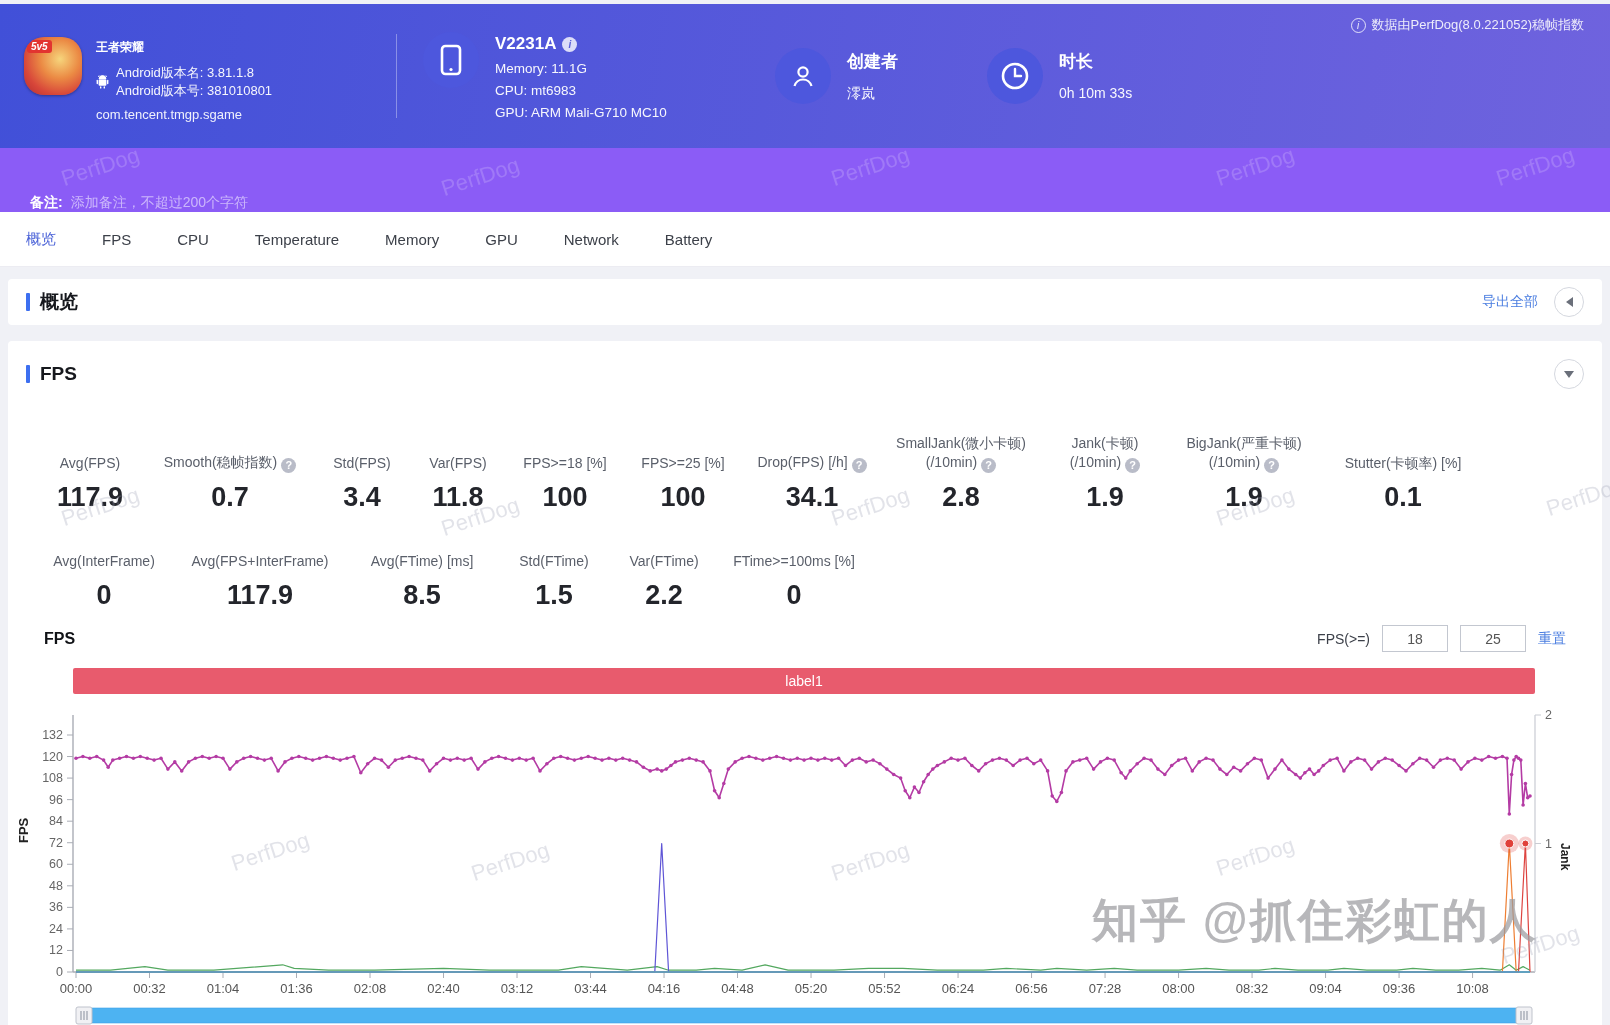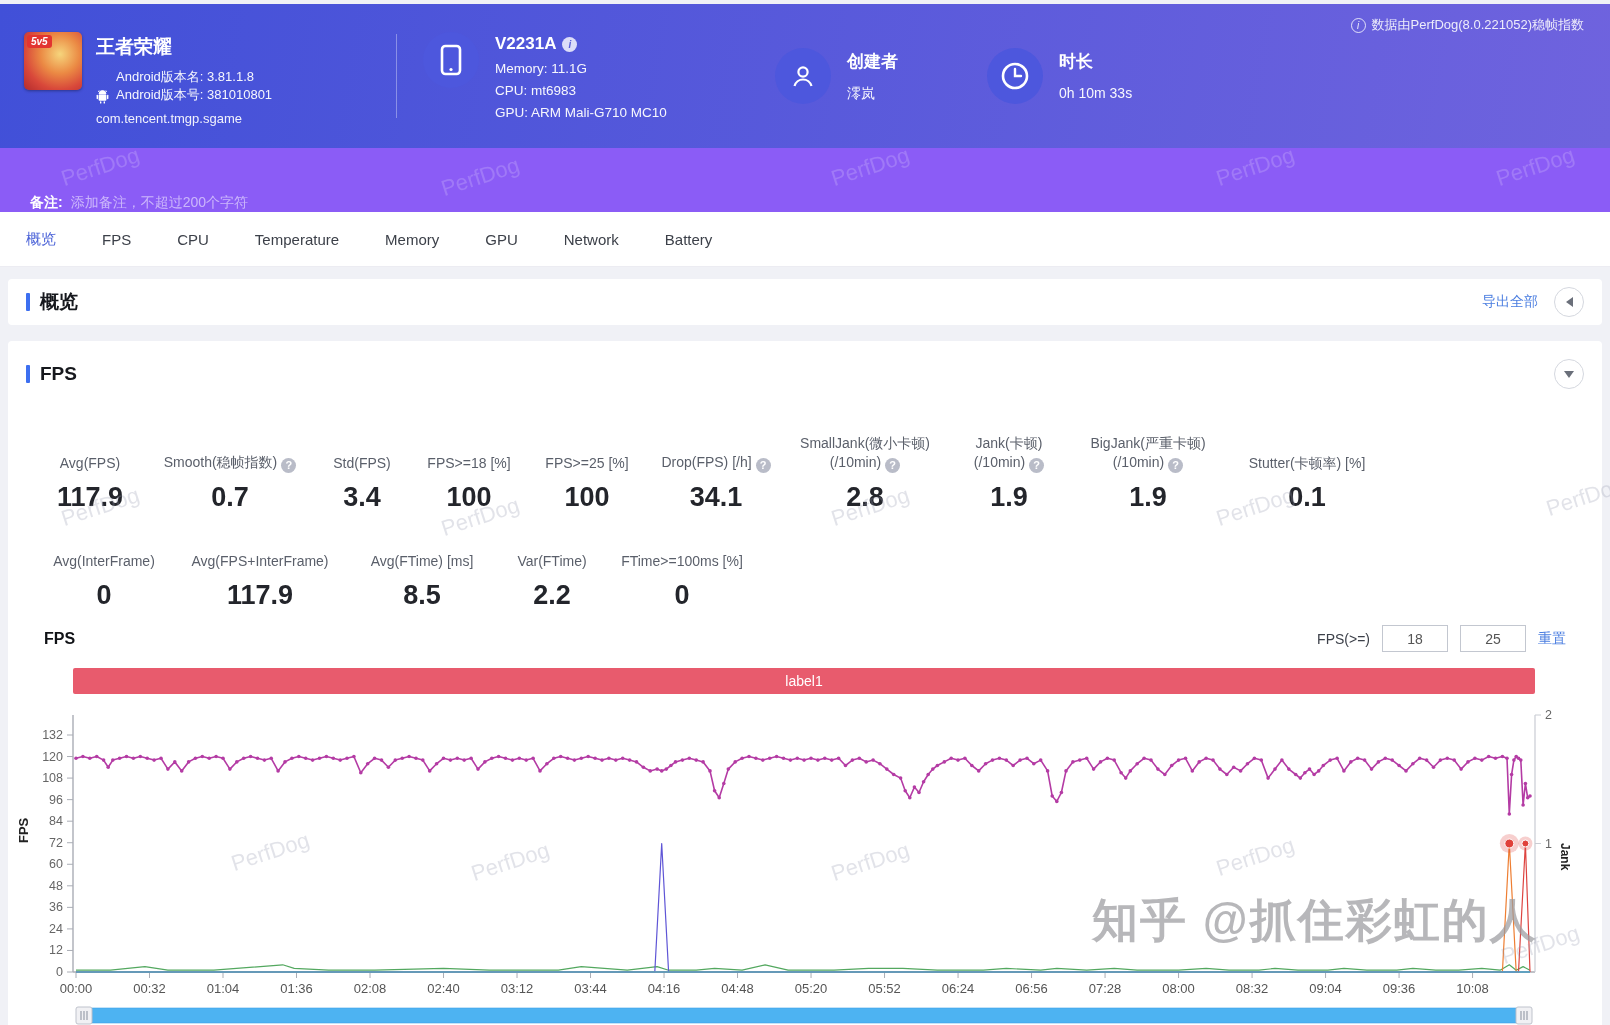--- a/index.html
+++ b/index.html
@@ -9,28 +9,28 @@
 
   
   .hero { margin-top:4px; height:144px; background:linear-gradient(100deg,#4150d8,#6f63de);
     position:relative; padding:0 24px; color:#fff; }
   .collect-info { position:absolute; top:12px; right:26px; font-size:13px;
     color:rgba(255,255,255,.88); display:flex; align-items:center; gap:6px; }
   .i-circ { width:15px; height:15px; border:1px solid rgba(255,255,255,.8); border-radius:50%;
     font-size:10px; font-style:italic; display:inline-flex; align-items:center; justify-content:center; }
   .hero-row { display:flex; align-items:center; height:100%; }
   .game-block { display:flex; align-items:flex-start; width:372px; padding-top:6px; }
-  .game-icon { width:58px; height:58px; border-radius:5px; position:relative; flex:0 0 auto;
+  .game-icon { width:58px; height:58px; border-radius:20px; position:relative; flex:0 0 auto;
     background:radial-gradient(circle at 62% 38%, #f6d57c 0%, #eb8a44 38%, #d8473a 70%, #b32b2e 100%);
     box-shadow:0 1px 3px rgba(0,0,0,.35); overflow:hidden; }
   .badge55 { position:absolute; top:3px; left:3px; background:#e23430; color:#fff;
     font-size:10px; font-weight:bold; font-style:italic; padding:1px 4px; border-radius:3px; }
   .game-meta { margin-left:14px; }
-  .game-name { font-size:19px; font-weight:bold; margin-top:2px; }
-  .ver-row { display:flex; align-items:flex-end; margin-top:8px; gap:7px; }
+  .game-name { font-size:12px; font-weight:bold; margin-top:2px; }
+  .ver-row { display:flex; align-items:center; margin-top:8px; gap:7px; }
   .ver-lines { font-size:13px; line-height:18px; color:rgba(255,255,255,.95); }
   .pkg { font-size:13px; margin-top:7px; color:rgba(255,255,255,.92); }
   .vdiv { width:1px; height:84px; background:rgba(255,255,255,.35); margin:0 26px 0 0; }
   .info-block { display:flex; align-items:flex-start; }
   .ib-circle { width:56px; height:56px; border-radius:50%; background:#4d57dd;
     display:flex; align-items:center; justify-content:center; flex:0 0 auto; }
   .ib-col { margin-left:16px; padding-top:2px; }
   .ib-title { font-size:17px; font-weight:bold; display:flex; align-items:center; gap:6px; }
   .ib-val { font-size:14px; margin-top:12px; color:rgba(255,255,255,.95); }
   .ib-line { font-size:13.5px; margin-top:7px; color:rgba(255,255,255,.95); }
@@ -231,20 +231,26 @@
             <div>Smooth(稳帧指数)<span class="help">?</span></div>
           </div>
           <div class="val">0.7</div>
         </div>
         <div class="stat" style="width: 96px;">
           <div class="lbl">
             <div>Std(FPS)</div>
           </div>
           <div class="val">3.4</div>
         </div>
+        <div class="stat" style="width: 96px;">
+          <div class="lbl">
+            <div>Var(FPS)</div>
+          </div>
+          <div class="val">11.8</div>
+        </div>
         <div class="stat" style="width: 118px;">
           <div class="lbl">
             <div>FPS&gt;=18 [%]</div>
           </div>
           <div class="val">100</div>
         </div>
         <div class="stat" style="width: 118px;">
           <div class="lbl">
             <div>FPS&gt;=25 [%]</div>
           </div>
@@ -295,20 +301,26 @@
           <div class="lbl">
             <div>Avg(FPS+InterFrame)</div>
           </div>
           <div class="val">117.9</div>
         </div>
         <div class="stat" style="width: 152px;">
           <div class="lbl">
             <div>Avg(FTime) [ms]</div>
           </div>
           <div class="val">8.5</div>
+        </div>
+        <div class="stat" style="width: 112px;">
+          <div class="lbl">
+            <div>Std(FTime)</div>
+          </div>
+          <div class="val">1.5</div>
         </div>
         <div class="stat" style="width: 108px;">
           <div class="lbl">
             <div>Var(FTime)</div>
           </div>
           <div class="val">2.2</div>
         </div>
         <div class="stat" style="width: 152px;">
           <div class="lbl">
             <div>FTime&gt;=100ms [%]</div>

